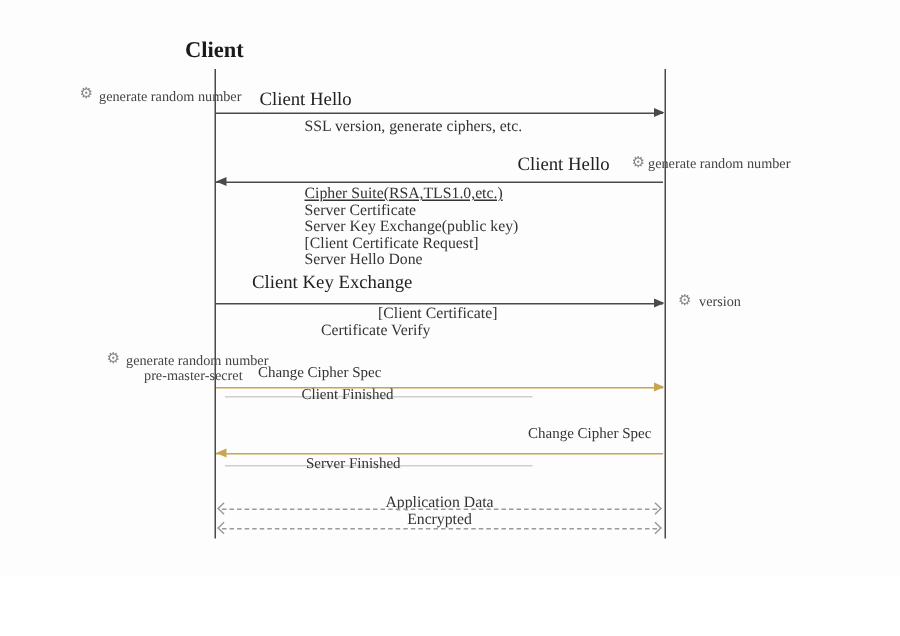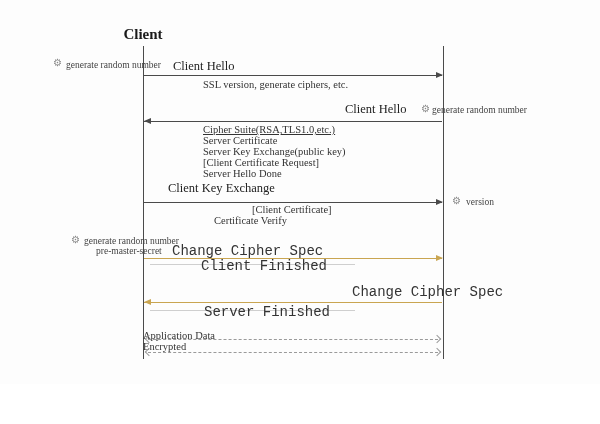--- a/index.html
+++ b/index.html
@@ -9,28 +9,28 @@
   .title{font-size:15px;font-weight:bold;color:#1a1a1a;width:80px;text-align:center;}
   .lifeline{width:1px;background:#4a4a4a;top:46px;height:313px;}
   .msg-line{height:1px;background:#4a4a4a;left:144px;width:298px;}
   .gold{background:#c9a551;}
   .ah-r{width:0;height:0;border-top:3px solid transparent;border-bottom:3px solid transparent;border-left:7px solid #4a4a4a;}
   .ah-l{width:0;height:0;border-top:3px solid transparent;border-bottom:3px solid transparent;border-right:7px solid #4a4a4a;}
   .ah-r.gold-h{border-left-color:#c9a551;background:none;}
   .ah-l.gold-h{border-right-color:#c9a551;background:none;}
   .lbl{font-size:12.5px;color:#222;white-space:nowrap;}
   .sub{font-size:10.5px;color:#333;white-space:nowrap;line-height:10.5px;}
-  .mid{font-size:14px;color:#333;white-space:nowrap;font-family:Liberation Mono, monospace;}
+  .mid{font-size:10px;color:#333;white-space:nowrap;}
   .ann{font-size:9.5px;color:#444;white-space:nowrap;}
   .gear{font-size:10px;color:#888;line-height:10px;}
   .strike{height:1px;background:#cfcfcf;left:150px;width:205px;}
   .dash{left:148px;width:290px;border-top:1px dashed #9a9a9a;height:0;}
   .open-l{width:5px;height:5px;border-left:1px solid #9a9a9a;border-bottom:1px solid #9a9a9a;transform:rotate(45deg);}
   .open-r{width:5px;height:5px;border-left:1px solid #9a9a9a;border-bottom:1px solid #9a9a9a;transform:rotate(225deg);}
-  .ctr{left:143px;width:300px;}
+  .ctr{left:143px;width:300px;text-align:center;}
 </style>
 </head>
 <body>
 
 <div class="canvas">
 
   <div class="abs title" style="left:103px;top:26px;">Client</div>
 
   <div class="abs lifeline" style="left:143px;"></div>
   <div class="abs lifeline" style="left:443px;"></div>

